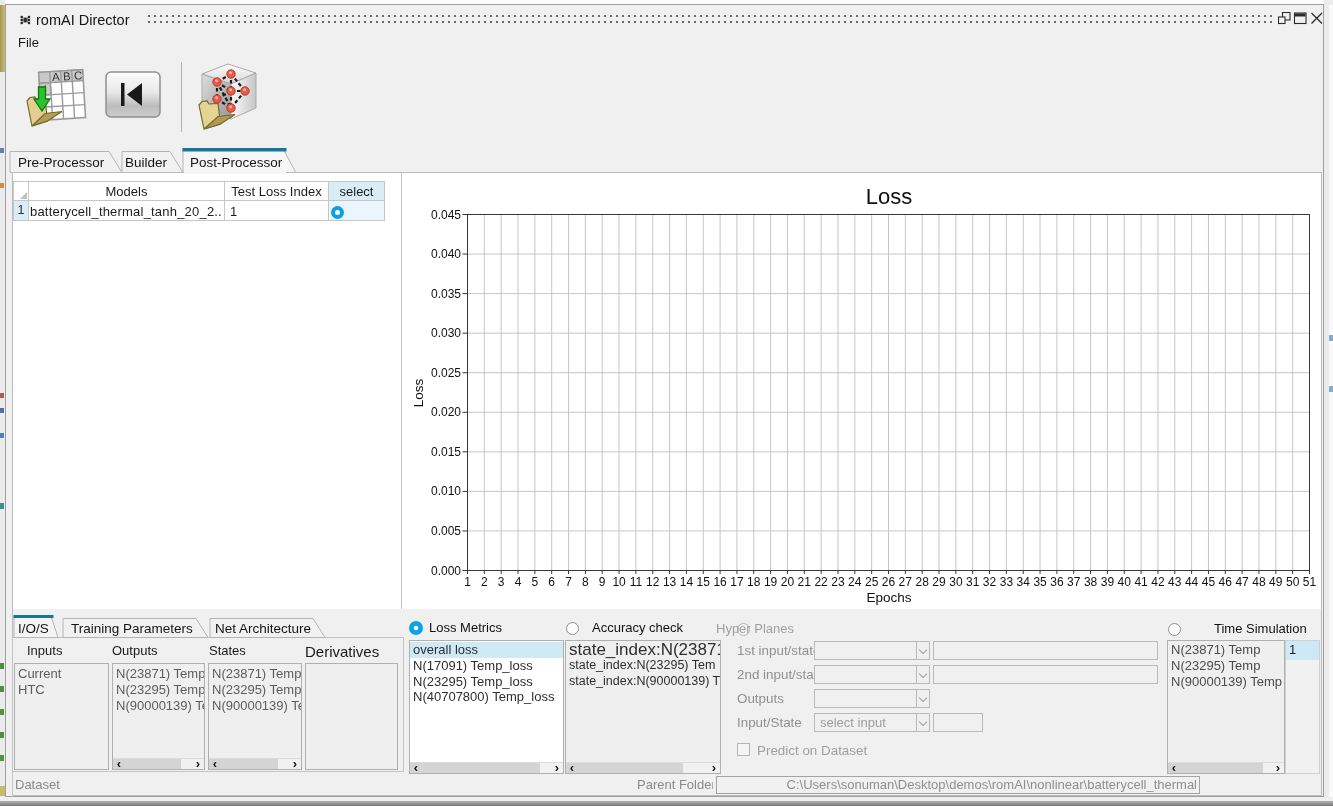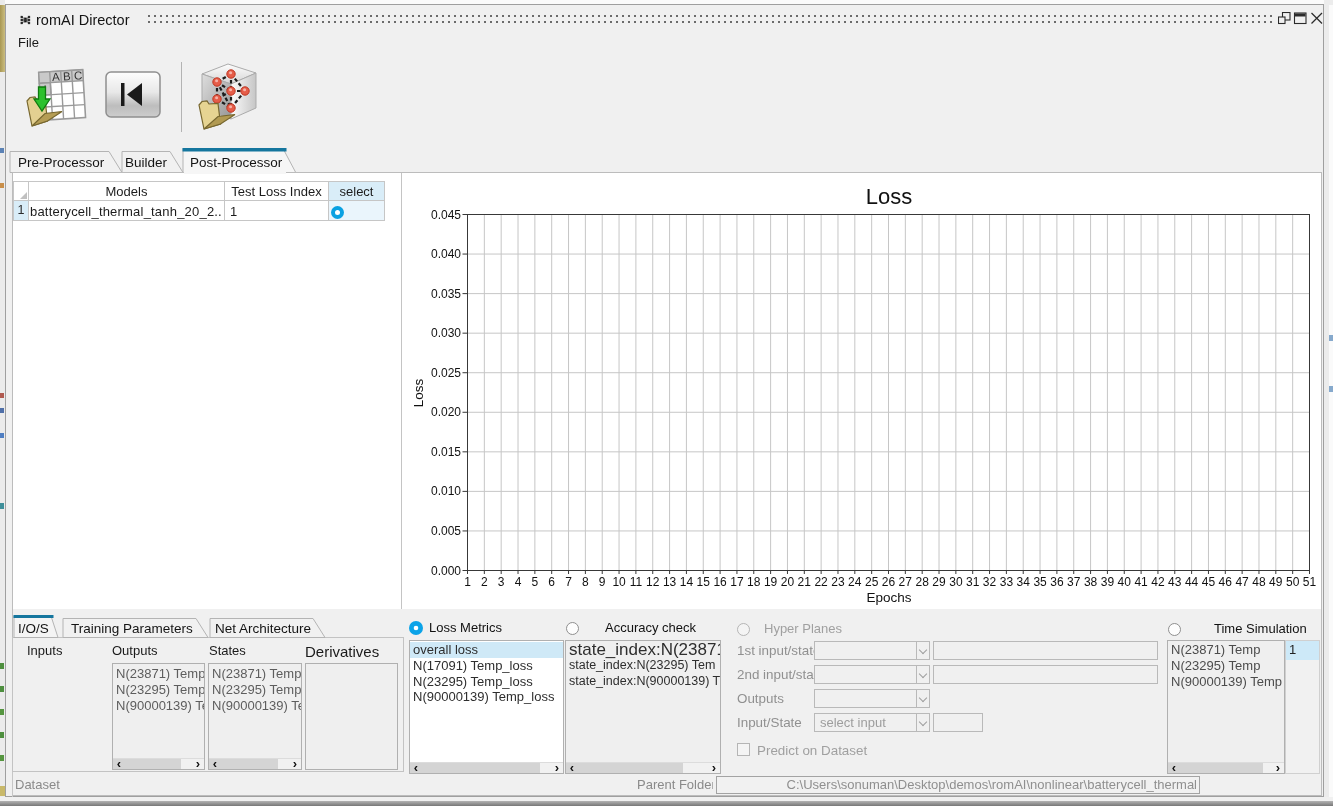--- a/index.html
+++ b/index.html
@@ -336,20 +336,26 @@
       <path d="M198 23.5 L198 4.5 L301 4.5 L313 23.5 Z" fill="#f1f1f1" stroke="#b4b4b4" stroke-width="1"></path>
       <rect x="1.5" y="1" width="40" height="3" fill="#15769e"></rect>
       <text x="6" y="18.5" font-size="13.5" fill="#141414" font-family="Liberation Sans">I/O/S</text>
       <text x="59" y="18.5" font-size="13.5" fill="#141414" font-family="Liberation Sans">Training Parameters</text>
       <text x="203" y="18.5" font-size="13.5" fill="#141414" font-family="Liberation Sans">Net Architecture</text>
     </svg>
     <div class="abs" style="left:21px;top:638px;font-size:13px;color:#1a1a1a">Inputs</div>
     <div class="abs" style="left:106px;top:638px;font-size:13px;color:#1a1a1a">Outputs</div>
     <div class="abs" style="left:203px;top:638px;font-size:13px;color:#1a1a1a">States</div>
     <div class="abs" style="left:299px;top:638px;font-size:15px;color:#1a1a1a">Derivatives</div>
+    <div class="lbox grey" style="left:8px;top:658px;width:95px;height:107px">
+      <div style="padding-top:2px">
+        <div class="litem">Current</div>
+        <div class="litem">HTC</div>
+      </div>
+    </div>
     <div class="lbox grey" style="left:106px;top:658px;width:93px;height:107px">
       <div style="padding-top:2px">
         <div class="litem">N(23871) Temp</div>
         <div class="litem">N(23295) Temp</div>
         <div class="litem">N(90000139) Te</div>
       </div>
       <div class="hscroll">
         <div class="hs-thumb" style="left:0;width:68px"></div>
         <div class="hs-arrow" style="left:0">‹</div>
         <div class="hs-arrow" style="right:0">›</div>
@@ -372,46 +378,46 @@
     <svg class="abs" style="left:402px;top:615px" width="16" height="16" viewBox="0 0 16 16">
       <circle cx="8" cy="8" r="7" fill="#0ba3e8"></circle>
       <circle cx="8" cy="8" r="2.3" fill="#ffffff"></circle>
     </svg>
     <div class="rlabel" style="left:423px;top:615px">Loss Metrics</div>
     <div class="lbox" style="left:403px;top:635px;width:155px;height:134px;background:#fff">
       <div style="padding-top:1px">
         <div class="litem" style="background:#cfe9f7">overall loss</div>
         <div class="litem">N(17091) Temp_loss</div>
         <div class="litem">N(23295) Temp_loss</div>
-        <div class="litem">N(90000139) Temp_loss</div>
+        <div class="litem">N(40707800) Temp_loss</div>
       </div>
       <div class="hscroll">
         <div class="hs-thumb" style="left:0;width:130px"></div>
         <div class="hs-arrow" style="left:0">‹</div>
         <div class="hs-arrow" style="right:0">›</div>
       </div>
     </div>
 
     <div class="radio off" style="left:560px;top:617px"></div>
-    <div class="rlabel" style="left:599px;top:615px">Accuracy check</div>
+    <div class="rlabel" style="left:586px;top:615px">Accuracy check</div>
     <div class="lbox" style="left:559px;top:635px;width:156px;height:134px">
       <div style="padding-top:1px">
         <div class="litem" style="font-size:17px">state_index:N(23871) Tem</div>
         <div class="litem" style="font-size:12.5px">state_index:N(23295) Tem</div>
         <div class="litem" style="font-size:12.5px">state_index:N(90000139) T</div>
       </div>
       <div class="hscroll">
         <div class="hs-thumb" style="left:0;width:117px"></div>
         <div class="hs-arrow" style="left:0">‹</div>
         <div class="hs-arrow" style="right:0">›</div>
       </div>
     </div>
 
     <div class="radio dis" style="left:731px;top:618px"></div>
-    <div class="rlabel dis" style="left:758px;top:616px">Hyper Planes</div>
+    <div class="rlabel dis" style="left:710px;top:616px">Hyper Planes</div>
     <div class="dlabel" style="left:731px;top:638px;width:77px;overflow:hidden">1st input/state</div>
     <div class="combo" style="left:808px;top:636px;width:116px">
       <div class="arr"></div>
     </div>
     <div class="tfield" style="left:927px;top:636px;width:225px"></div>
     <div class="dlabel" style="left:731px;top:662px;width:77px;overflow:hidden">2nd input/state</div>
     <div class="combo" style="left:808px;top:660px;width:116px">
       <div class="arr"></div>
     </div>
     <div class="tfield" style="left:927px;top:660px;width:225px"></div>

